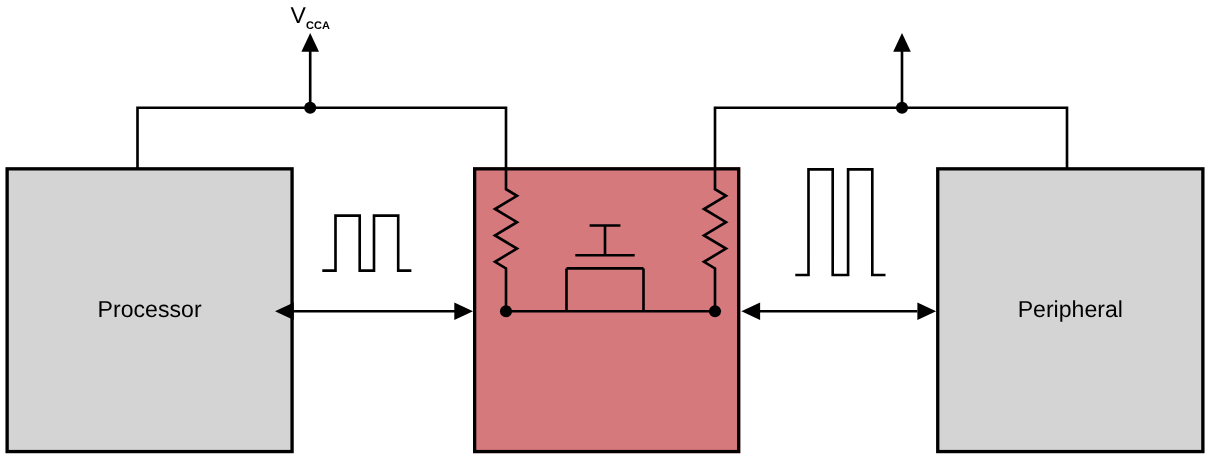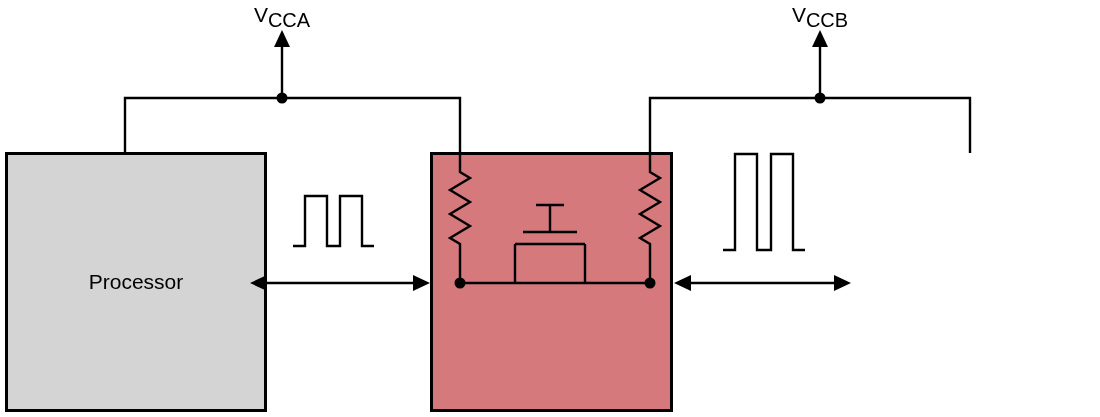--- a/index.html
+++ b/index.html
@@ -40,36 +40,38 @@
   }
   .vlabel {
     position: absolute;
     top: 3px;
     width: 80px;
     text-align: center;
     font-size: 21px;
     color: #000000;
     z-index: 3;
   }
-  .vlabel sub { font-size: 20px; }
+  .vlabel sub { font-size: 10px; font-weight: bold; }
   .vlabel--a { left: 242px; }
   .vlabel--b { left: 780px; }
 </style>
 </head>
 <body>
 
 <div class="canvas">
 
   <div class="block block--processor">
     <span>Processor</span>
   </div>
   <div class="block block--shifter"></div>
+  <div class="block block--peripheral">
+    <span>Peripheral</span>
+  </div>
 
   <div class="vlabel vlabel--a"><span>V</span><sub>CCA</sub></div>
-  <div class="vlabel vlabel--b"><span>V</span><sub>CCB</sub></div>
 
   <svg class="wires" width="1100" height="417" viewBox="0 0 1100 417">
 
     <path d="M125,153 V98 H460 V153" stroke="#000" stroke-width="2.4" fill="none"></path>
 
     <line x1="282" y1="98" x2="282" y2="46" stroke="#000" stroke-width="2.4"></line>
     <polygon points="282,30 274,47 290,47" fill="#000"></polygon>
     <circle cx="282" cy="98" r="5.5" fill="#000"></circle>
 
     <path d="M970,153 V98 H650 V153" stroke="#000" stroke-width="2.4" fill="none"></path>

